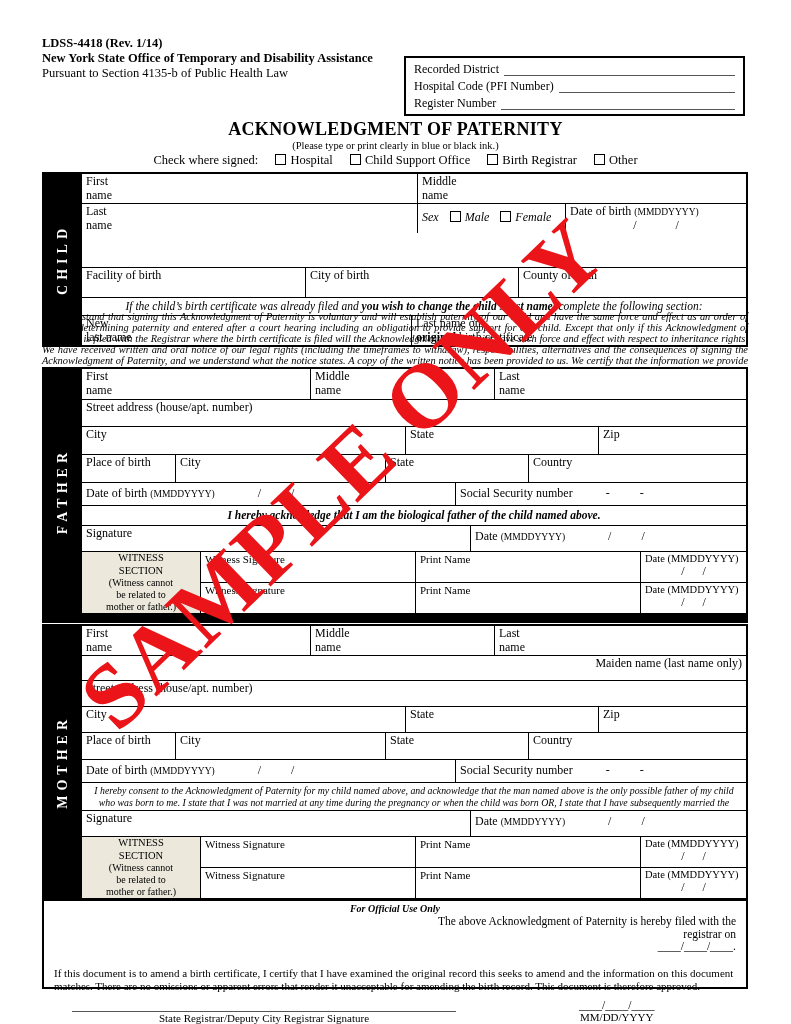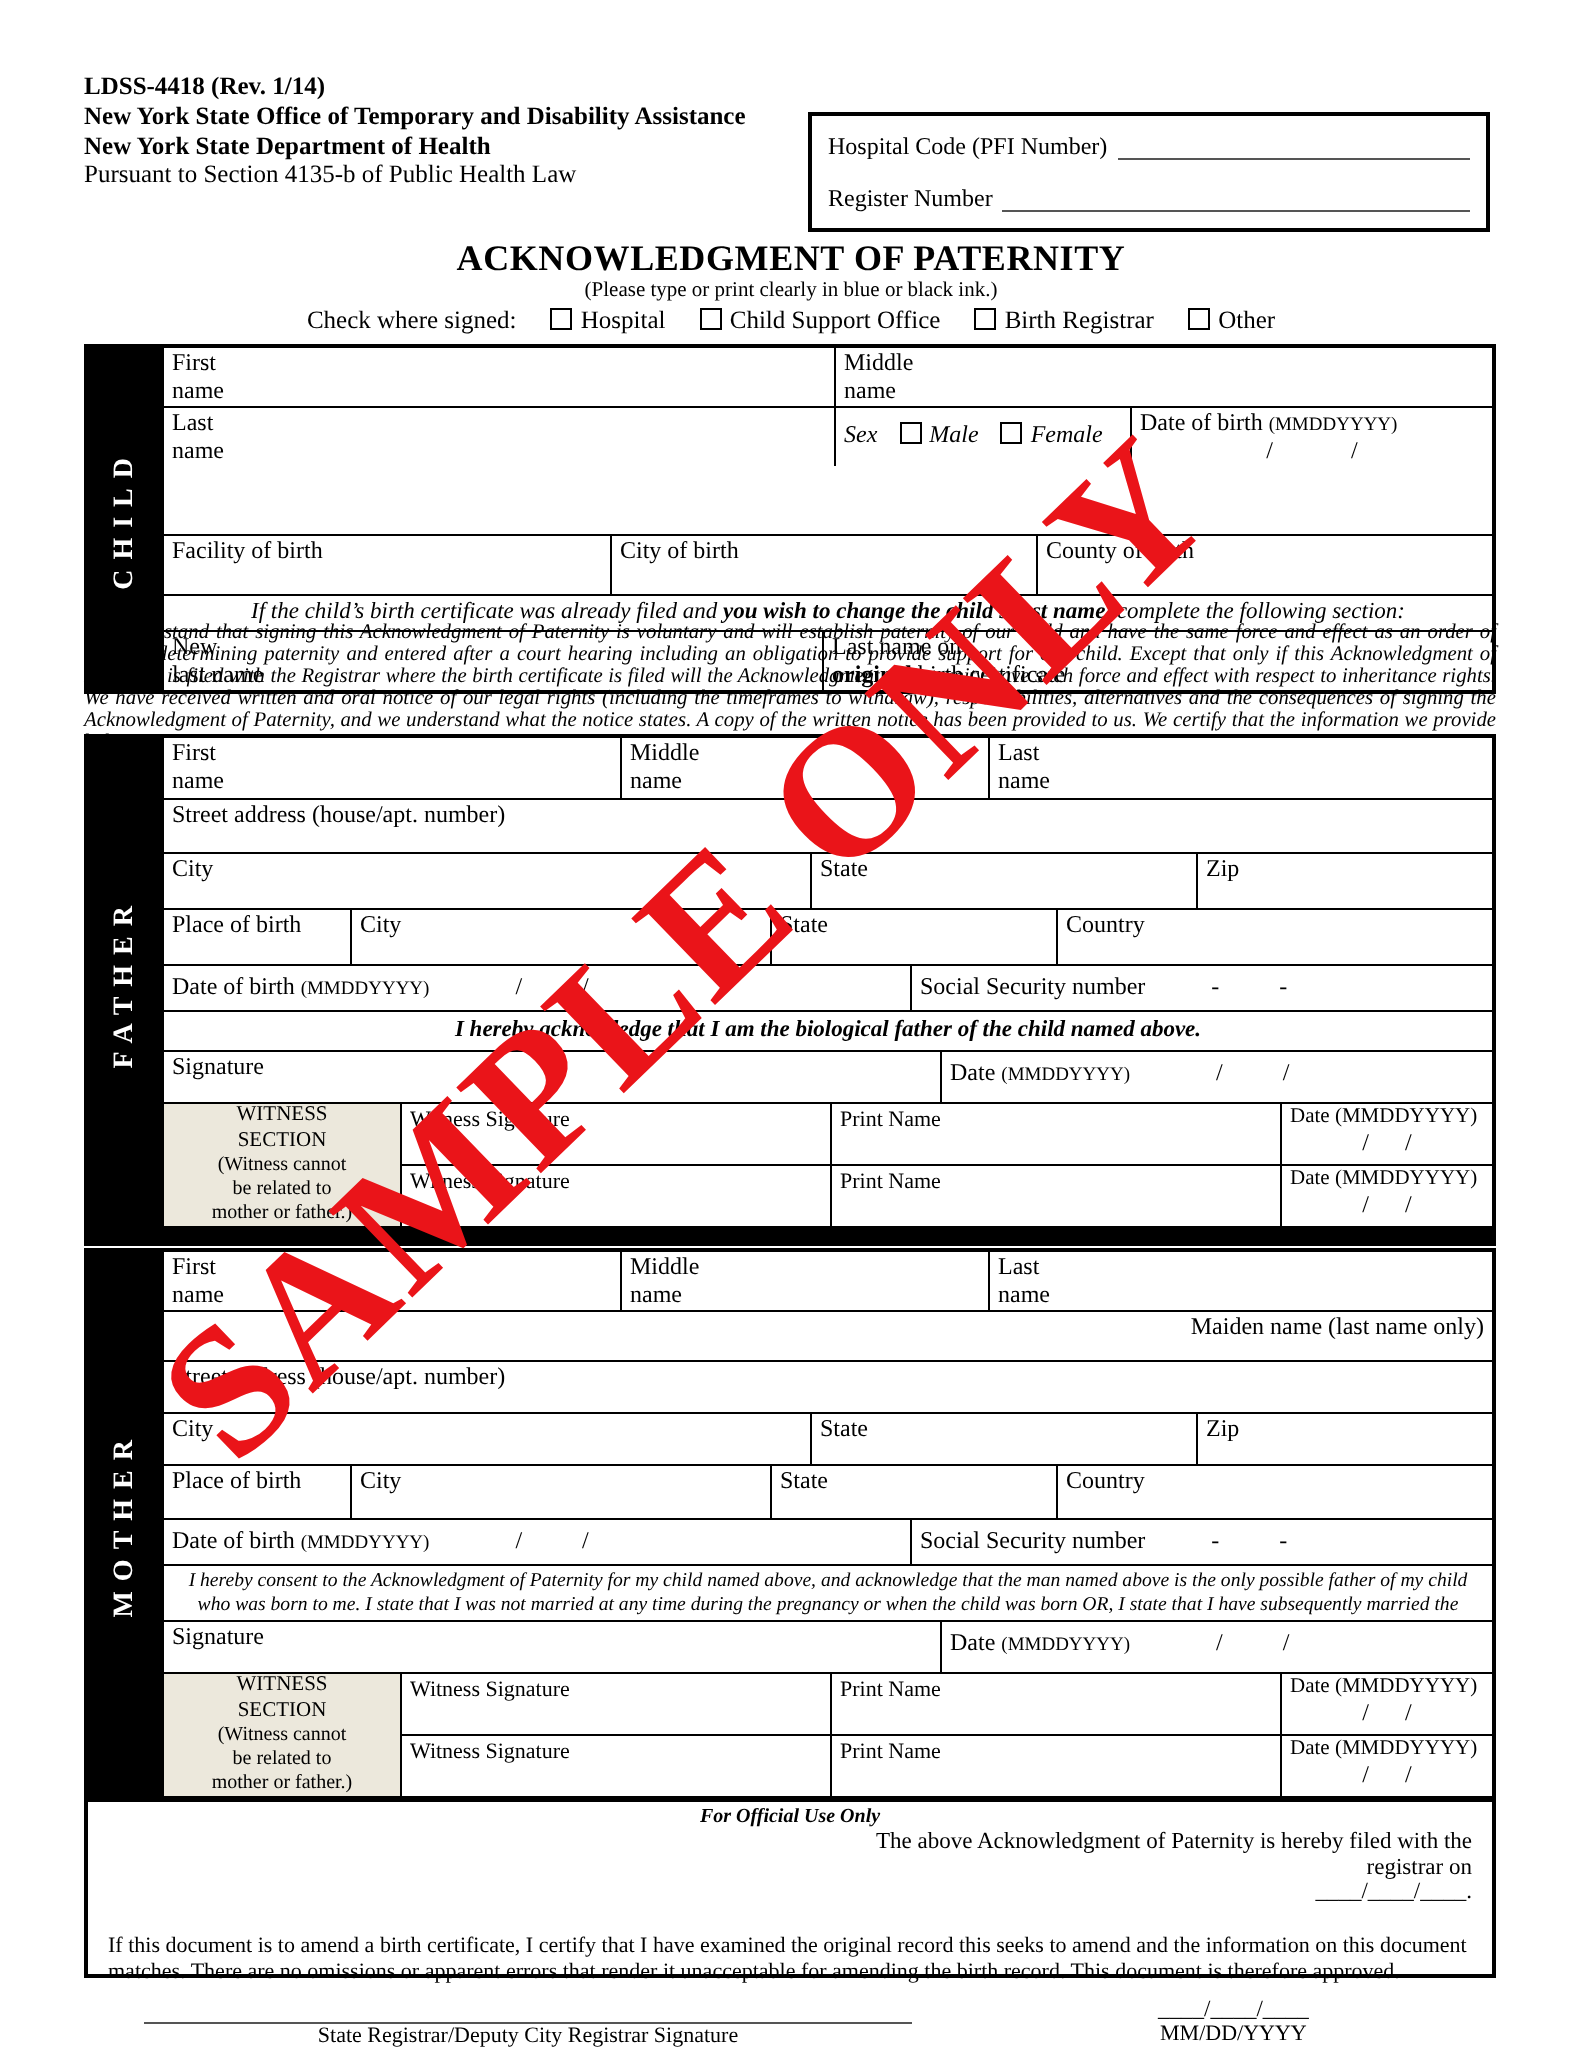--- a/index.html
+++ b/index.html
@@ -67,25 +67,28 @@
              letter-spacing:2px;z-index:50;}
 </style>
 </head>
 <body>
 
 <div class="page">
 
   <div class="abs hdr-left">
     <div class="b">LDSS-4418 (Rev. 1/14)</div>
     <div class="b">New York State Office of Temporary and Disability Assistance</div>
-    <div class="b">New York State Department of Health</div>
     <div>Pursuant to Section 4135-b of Public Health Law</div>
   </div>
 
   <div class="abs recbox">
+    <div class="recrow">
+      <span>Recorded District</span>
+      <span class="uline"></span>
+    </div>
     <div class="recrow">
       <span>Hospital Code (PFI Number)</span>
       <span class="uline"></span>
     </div>
     <div class="recrow">
       <span>Register Number</span>
       <span class="uline"></span>
     </div>
   </div>
 

